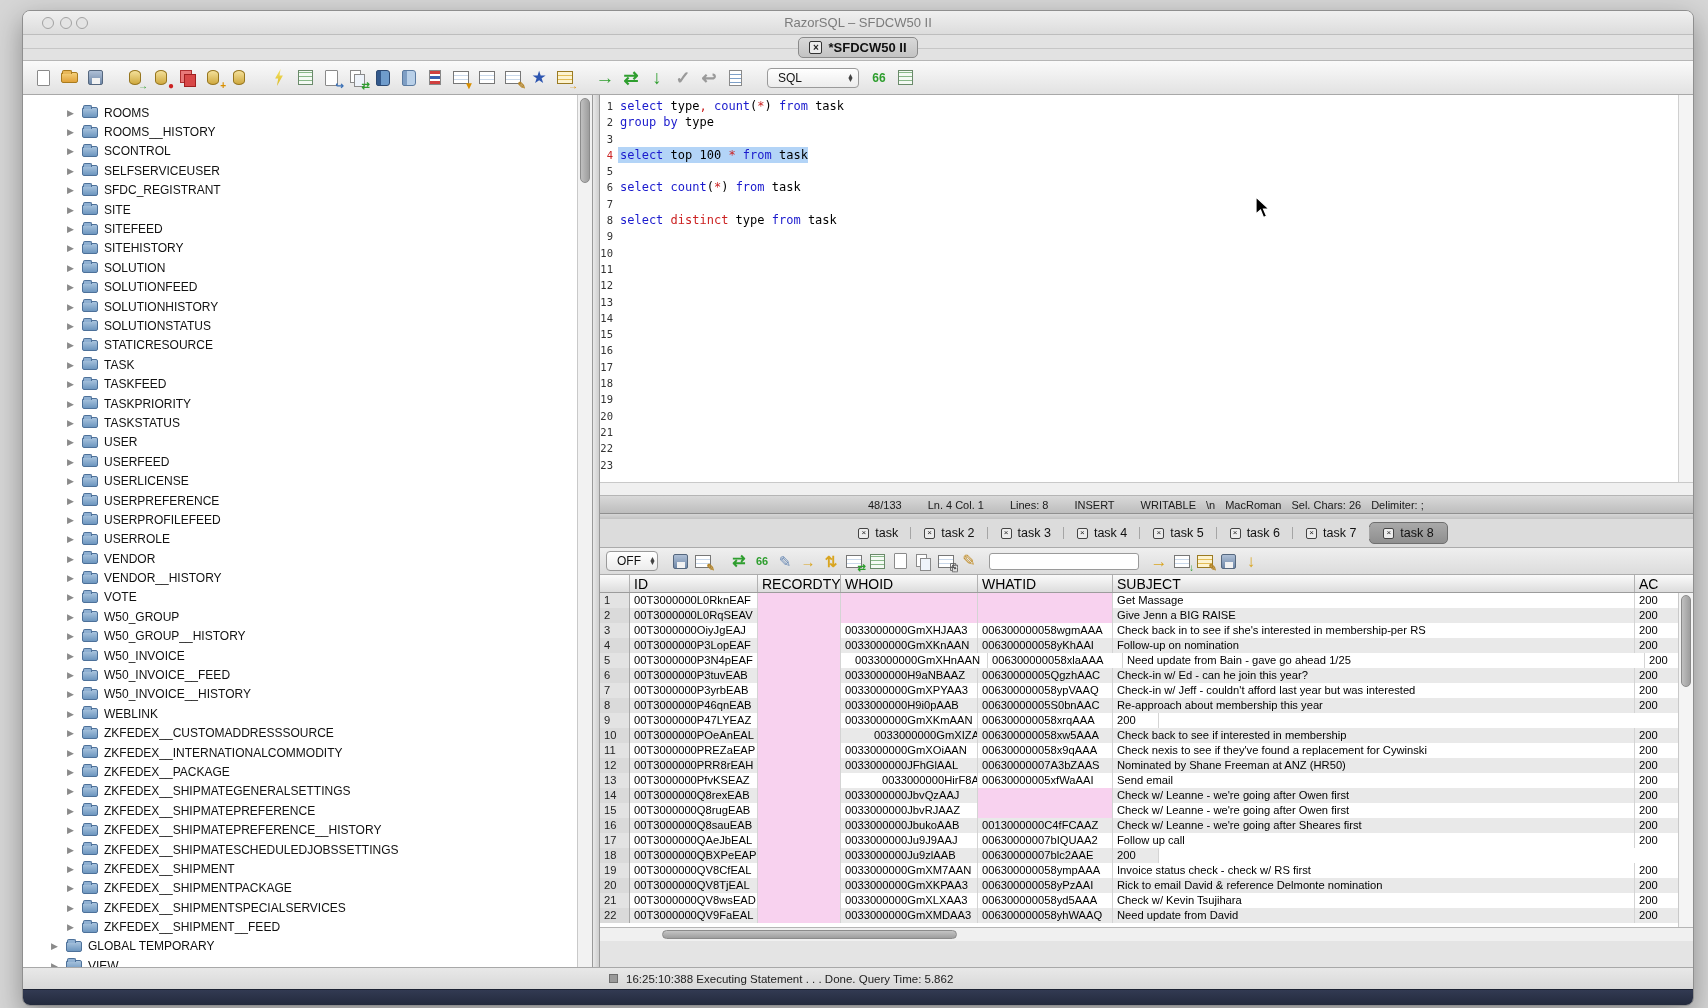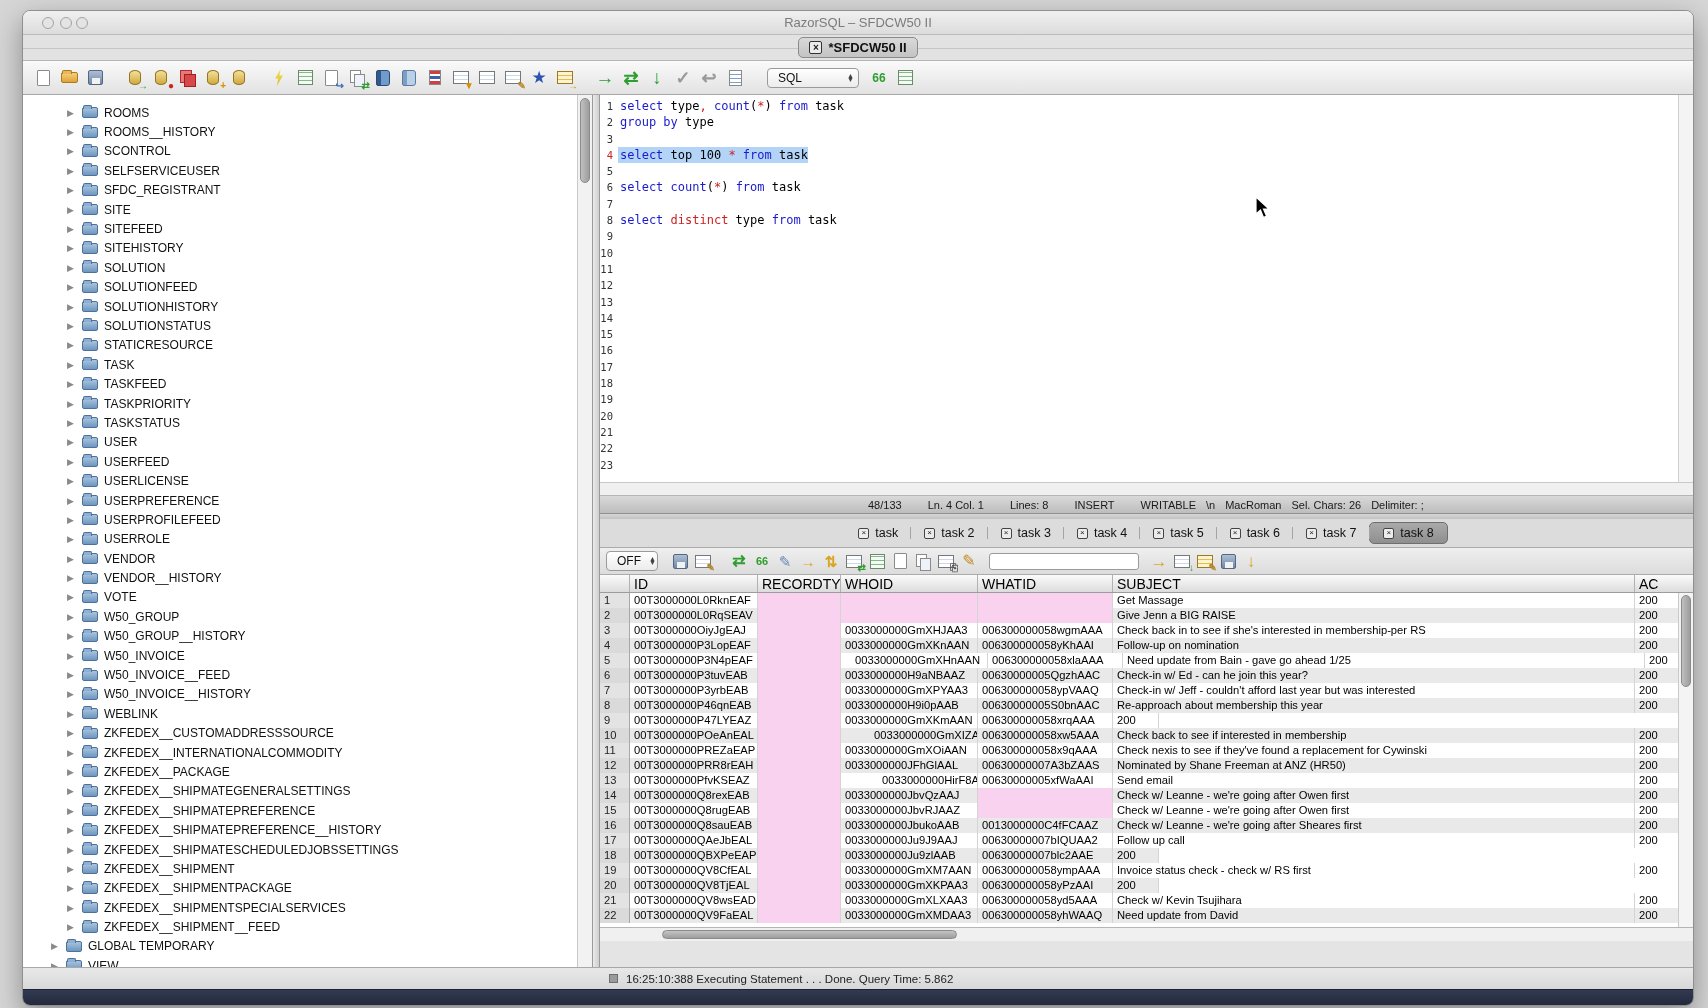--- a/index.html
+++ b/index.html
@@ -764,20 +764,21 @@
               <span class="gcell" style="flex-basis: 135px;">006300000058ympAAA</span>
               <span class="gcell" style="flex-basis: 522px;">Invoice status check - check w/ RS first</span>
               <span class="gcell" style="flex-basis: 46px;">200</span>
             </div>
             <div class="grow even">
               <span class="gcell rnum" style="flex-basis: 30px;">20</span>
               <span class="gcell" style="flex-basis: 128px;">00T3000000QV8TjEAL</span>
               <span class="gcell pink" style="flex-basis: 83px;"></span>
               <span class="gcell" style="flex-basis: 137px;">0033000000GmXKPAA3</span>
               <span class="gcell" style="flex-basis: 135px;">006300000058yPzAAI</span>
+              <span class="gcell" style="flex-basis: 522px;">Rick to email David &amp; reference Delmonte nomination</span>
               <span class="gcell" style="flex-basis: 46px;">200</span>
             </div>
             <div class="grow">
               <span class="gcell rnum" style="flex-basis: 30px;">21</span>
               <span class="gcell" style="flex-basis: 128px;">00T3000000QV8wsEAD</span>
               <span class="gcell pink" style="flex-basis: 83px;"></span>
               <span class="gcell" style="flex-basis: 137px;">0033000000GmXLXAA3</span>
               <span class="gcell" style="flex-basis: 135px;">006300000058yd5AAA</span>
               <span class="gcell" style="flex-basis: 522px;">Check w/ Kevin Tsujihara</span>
               <span class="gcell" style="flex-basis: 46px;">200</span>

